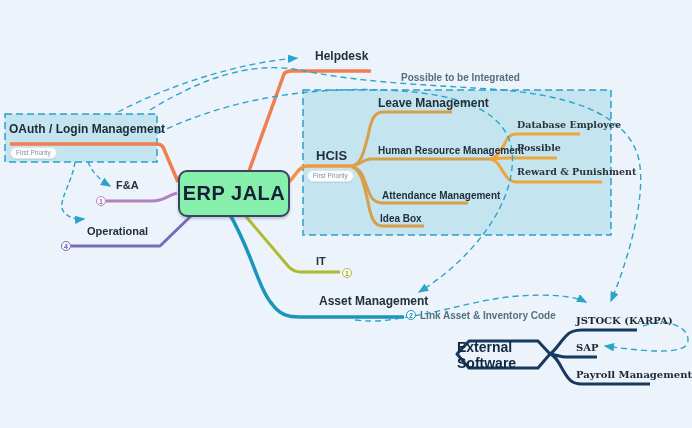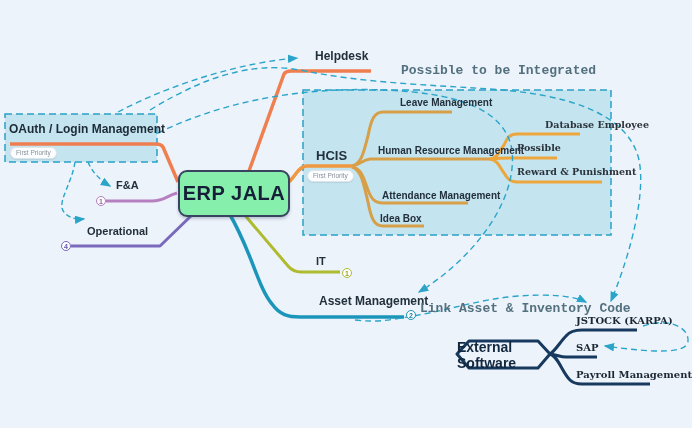--- a/index.html
+++ b/index.html
@@ -5,21 +5,21 @@
   html,body{margin:0;padding:0;}
   body{font-family:"Liberation Sans",sans-serif;background:#edf3fb;}
   #canvas{position:relative;width:692px;height:428px;background:#edf3fb;overflow:hidden;}
   #wires{position:absolute;left:0;top:0;}
   .lbl{position:absolute;line-height:1.1;white-space:nowrap;color:#22303c;font-weight:bold;}
   .topic-sm{font-size:10.5px;}
   .topic-md{font-size:12px;}
   .topic-lg{font-size:13px;}
   .slab{font-family:"DejaVu Serif",serif;font-size:9.5px;color:#2b333b;font-weight:bold;}
   .slab-sm{font-family:"DejaVu Serif",serif;font-size:10px;color:#1b2833;font-weight:bold;}
-  .rel-label{font-family:Liberation Mono, monospace;font-size:13px;color:#52707e;font-weight:bold;}
+  .rel-label{font-family:Liberation Sans, sans-serif;font-size:10px;color:#52707e;font-weight:bold;margin-top:8px;}
   .root-box{position:absolute;left:178px;top:170px;width:108px;height:43px;
     background:#86efac;border:2.5px solid #39445f;border-radius:9px;
     display:flex;align-items:center;justify-content:center;
     font-size:20px;font-weight:bold;color:#151f38;letter-spacing:.5px;
     box-shadow:0 2px 3px rgba(40,60,100,.25);}
   .oauth-title{position:absolute;left:5px;top:122px;width:164px;text-align:center;
     font-size:12px;font-weight:bold;color:#1d2b36;}
   .ext-label{position:absolute;left:457px;top:341px;width:93px;height:27px;
     display:flex;align-items:center;justify-content:center;
     font-size:14px;font-weight:bold;color:#12283f;}
@@ -88,26 +88,26 @@
 
   <div class="lbl topic-sm" style="left:116px;top:179px;font-size:11px;">F&amp;A</div>
   <div class="count-badge b-fa" style="left:96px;top:196px;">1</div>
 
   <div class="lbl topic-sm" style="left:87px;top:225px;font-size:11px;">Operational</div>
   <div class="count-badge b-op" style="left:61px;top:241px;">4</div>
 
   <div class="lbl topic-lg" style="left:316px;top:149px;">HCIS</div>
   <div class="pill" style="left:307px;top:170px;">First Priority</div>
 
-  <div class="lbl" style="left:400px;top:97px;font-size:10px;">Leave Management</div>
+  <div class="lbl" style="left:378px;top:97px;font-size:12px;">Leave Management</div>
   <div class="lbl" style="left:378px;top:145px;font-size:10px;">Human Resource Management</div>
   <div class="lbl" style="left:382px;top:190px;font-size:10px;">Attendance Management</div>
   <div class="lbl" style="left:380px;top:213px;font-size:10px;">Idea Box</div>
 
-  <div class="lbl slab" style="left:517px;top:120px;margin-left:28px;">Database Employee</div>
+  <div class="lbl slab" style="left:517px;top:120px;">Database Employee</div>
   <div class="lbl slab" style="left:517px;top:143px;">Possible</div>
   <div class="lbl slab" style="left:517px;top:167px;">Reward &amp; Punishment</div>
 
   <div class="lbl topic-sm" style="left:316px;top:255px;font-size:11px;">IT</div>
   <div class="count-badge b-it" style="left:342px;top:268px;">1</div>
 
   <div class="lbl topic-md" style="left:319px;top:295px;text-align:center;">Asset Management</div>
   <div class="count-badge b-as" style="left:406px;top:310px;">2</div>
 
   <div class="ext-label">External Software</div>

